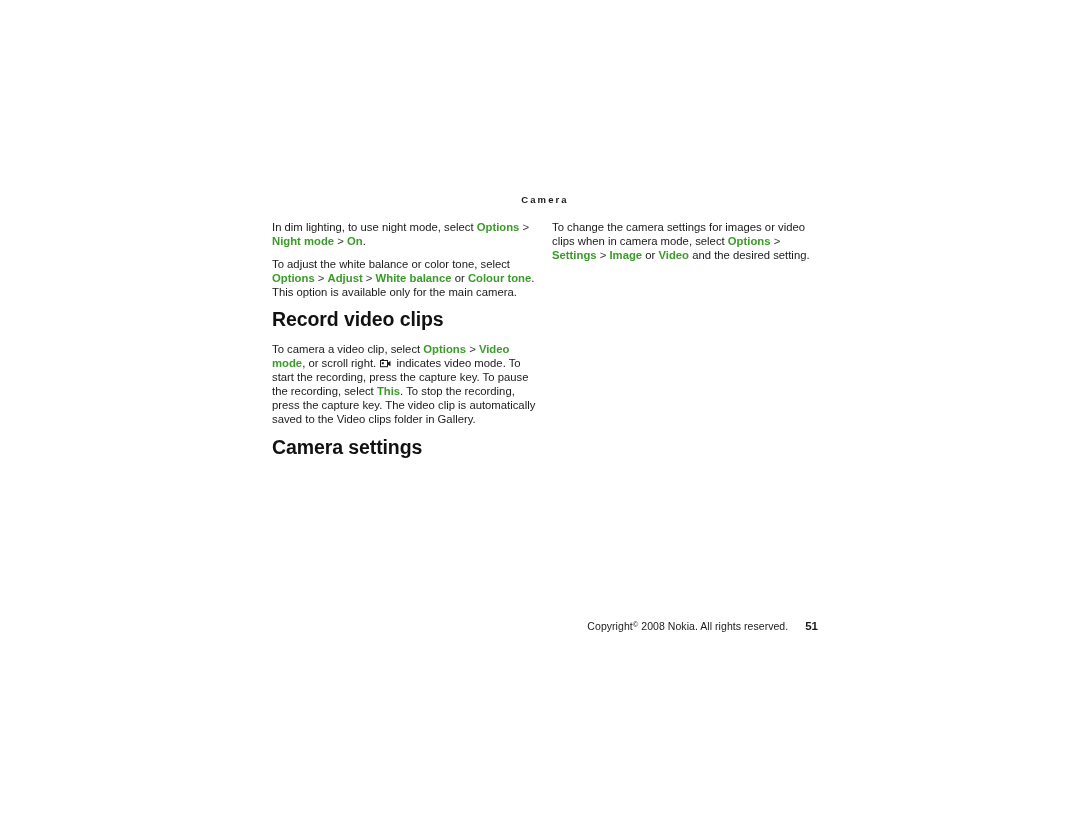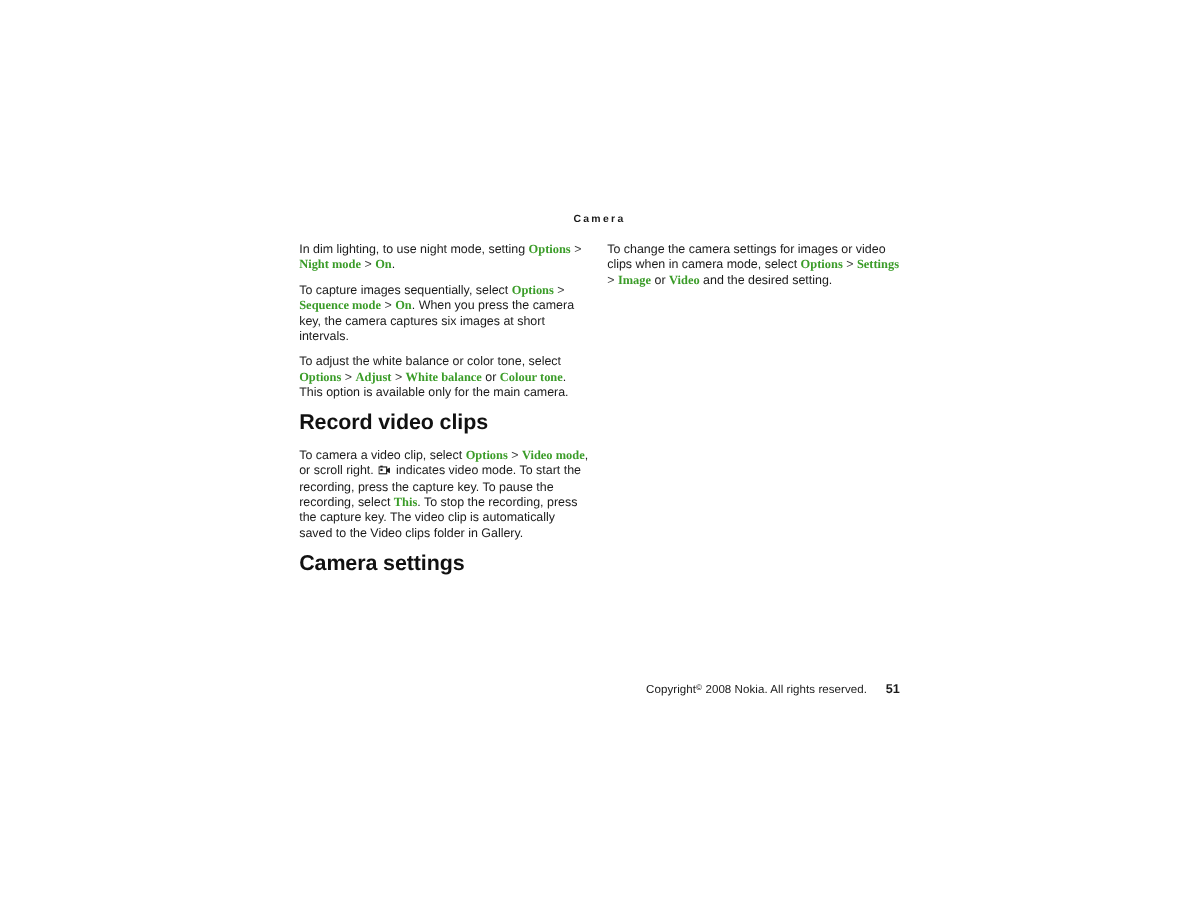--- a/index.html
+++ b/index.html
@@ -65,21 +65,21 @@
     font-size: 19.5px;
     font-weight: bold;
     line-height: 22px;
     color: #111111;
     letter-spacing: -0.1px;
   }
 
   .gap-before-h2 { margin-top: 19px; }
   .gap-after-h2  { margin-top: 12px; }
 
-  .ui { color: #3a9c28; font-weight: bold; font-family: Liberation Serif, serif; }
+  .ui { color: #3a9c28; font-weight: bold; }
   .sep { color: #3a3a3a; font-weight: normal; }
 
   
   .vid-icon {
     display: inline-block;
     width: 11px;
     height: 9px;
     position: relative;
     vertical-align: -1px;
     margin: 0 2px 0 1px;
@@ -108,22 +108,21 @@
 </style>
 </head>
 <body>
 
 <div class="page">
 
   <div class="running-head">Camera</div>
 
   <div class="col-left">
     <div>
-        <p class="body"><span>In dim lighting, to use night mode, setting </span><span class="ui">Options</span><span class="sep"> &gt; </span><span class="ui">Night mode</span><span class="sep"> &gt; </span><span class="ui">On</span><span>.</span></p>
-        <p class="body"><span>To capture images sequentially, select </span><span class="ui">Options</span><span class="sep"> &gt; </span><span class="ui">Sequence mode</span><span class="sep"> &gt; </span><span class="ui">On</span><span>. When you press the camera key, the camera captures six images at short intervals.</span></p>
+        <p class="body"><span>In dim lighting, to use night mode, select </span><span class="ui">Options</span><span class="sep"> &gt; </span><span class="ui">Night mode</span><span class="sep"> &gt; </span><span class="ui">On</span><span>.</span></p>
         <p class="body"><span>To adjust the white balance or color tone, select </span><span class="ui">Options</span><span class="sep"> &gt; </span><span class="ui">Adjust</span><span class="sep"> &gt; </span><span class="ui">White balance</span><span> or </span><span class="ui">Colour tone</span><span>. This option is available only for the main camera.</span></p>
       </div>
 
     <h2 class="section gap-before-h2">Record video clips</h2>
 
     <div class="gap-after-h2">
         <p class="body"><span>To camera a video clip, select </span><span class="ui">Options</span><span class="sep"> &gt; </span><span class="ui">Video mode</span><span>, or scroll right. </span><span class="vid-icon"><svg viewBox="0 0 11 9" width="11" height="9" aria-hidden="true">
               <rect x="0.5" y="1.5" width="7" height="6.2" fill="none" stroke="#1a1a1a" stroke-width="1"></rect>
               <path d="M7.8 3.4 L10.5 1.9 L10.5 7.3 L7.8 5.8 Z" fill="#1a1a1a"></path>
               <rect x="1.7" y="0.2" width="2.2" height="1.4" fill="#1a1a1a"></rect>

